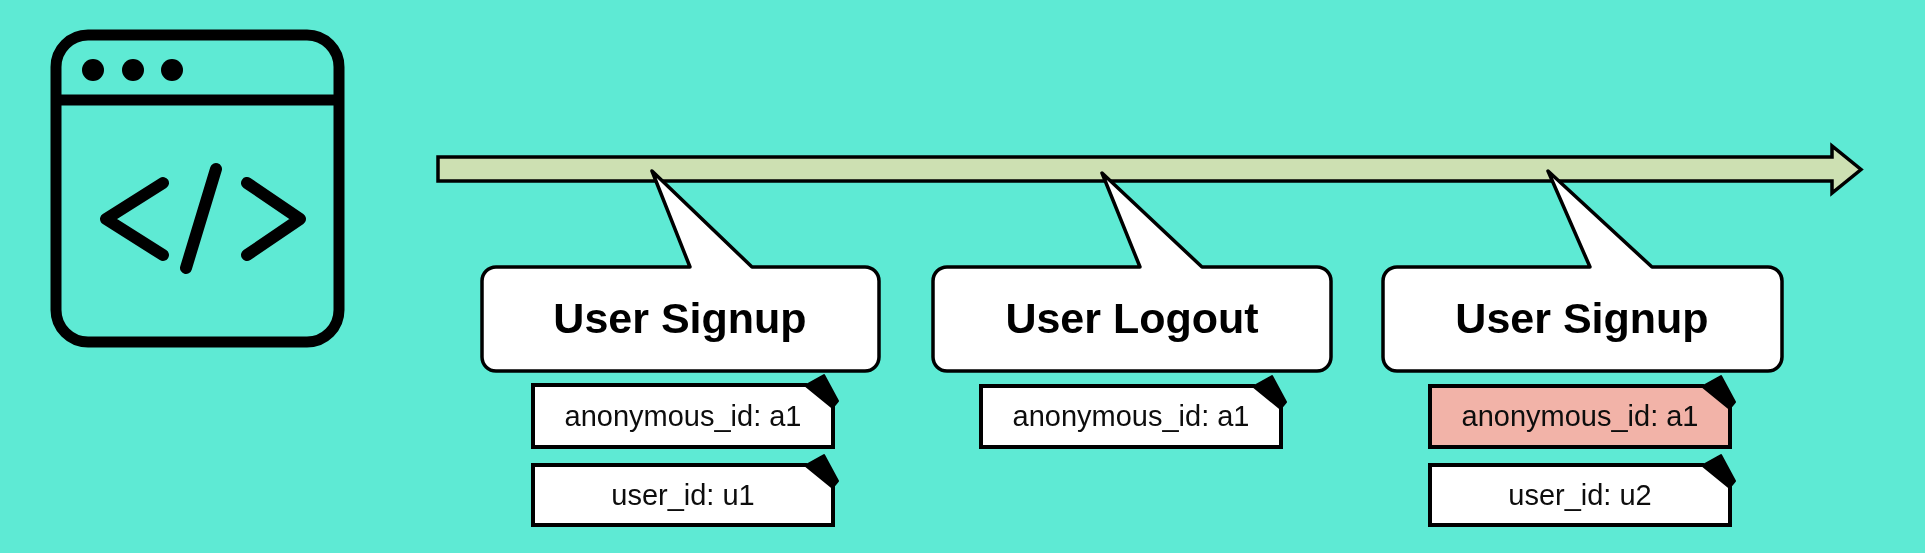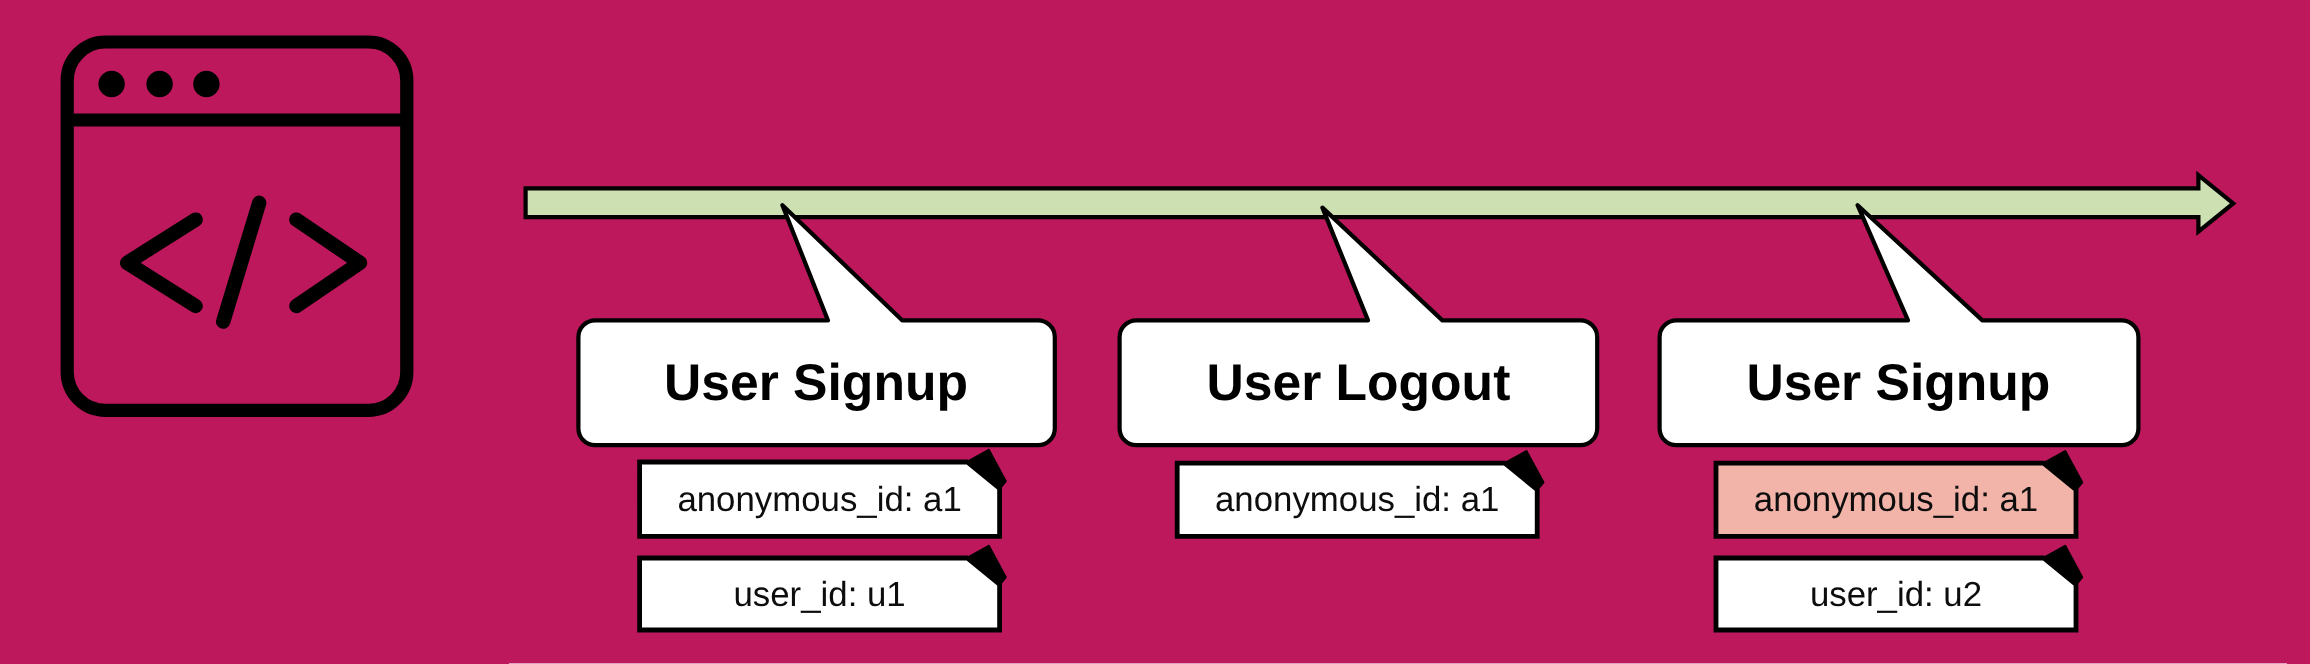--- a/index.html
+++ b/index.html
@@ -4,21 +4,21 @@
 <style>
   html, body {
     margin: 0;
     padding: 0;
     background: #ffffff;
   }
   .canvas {
     position: relative;
     width: 1925px;
     height: 553px;
-    background: #be185d;
+    background: #5eead4;
     overflow: hidden;
   }
   svg { display: block; }
   .event-title {
     font-family: "Liberation Sans", sans-serif;
     font-weight: 700;
     font-size: 43px;
     fill: #000000;
   }
   .note-text {

